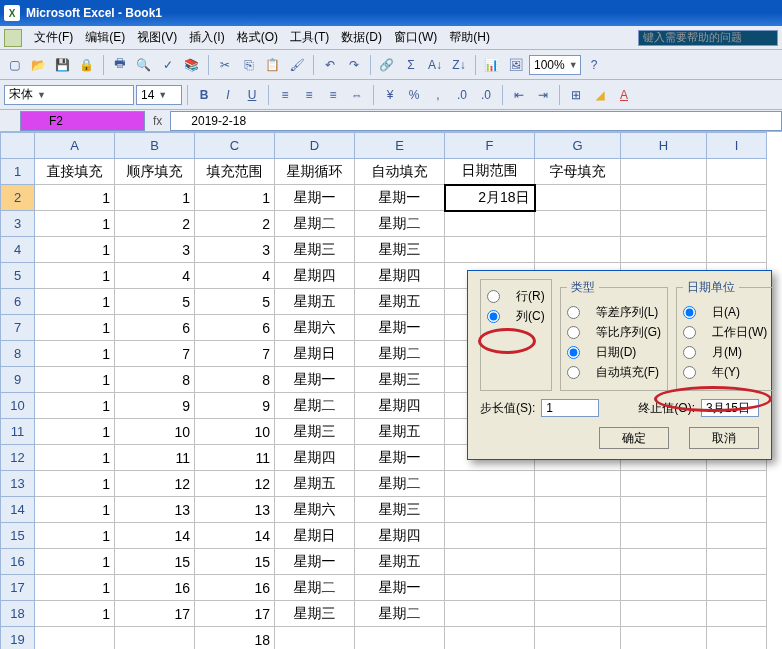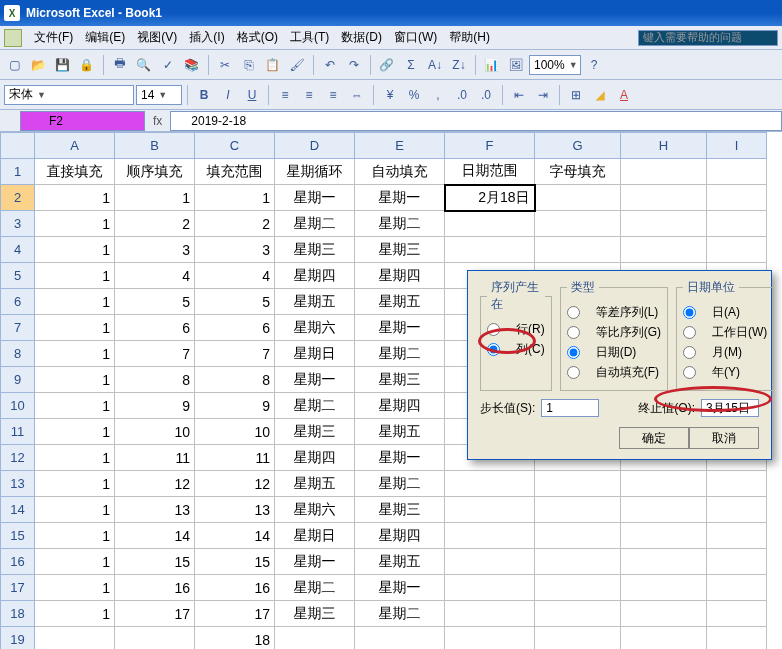--- a/index.html
+++ b/index.html
@@ -50,21 +50,21 @@
 .dlg .tb .x { margin-left: auto; width: 18px; height: 16px; background: #e06060; border: 1px solid #fff; display:flex; align-items:center; justify-content:center; color:#fff; font-size:11px; cursor:pointer;}
 .dlg .body { padding: 8px 12px 10px; }
 .dlg fieldset { border: 1px solid #b2b2a5; padding: 6px 6px 8px; font-size: 12px; }
 .dlg legend { color: #2b4f8a; padding: 0 4px; }
 .dlg .row3 { display: flex; gap: 8px; }
 .dlg .row3 fieldset { flex: 1; }
 .dlg label { display: flex; align-items: center; gap: 16px; height: 20px; white-space: nowrap; }
 .dlg input[type=radio], .dlg input[type=checkbox] { margin: 0; }
 .dlg .ctrlrow { display: flex; align-items: center; gap: 6px; margin-top: 8px; }
 .dlg .inp { border: 1px solid #7a98c6; background: #fff; height: 18px; padding: 0 4px; font-size: 12px; }
-.dlg .btns { display: flex; justify-content: flex-end; gap: 0; margin-top: 10px; }
+.dlg .btns { display: flex; justify-content: flex-end; gap: 20px; margin-top: 10px; }
 .dlg .btn { width: 70px; height: 22px; background: #ece9d8; border: 1px solid #888; cursor: pointer; font-size: 12px; }
 
 
 .annot { position: absolute; border: 3px solid #c8232c; border-radius: 50%; pointer-events: none; }
 </style>
 </head>
 <body>
 
 <div class="titlebar">
   <span class="logo">X</span>
@@ -415,21 +415,20 @@
           <td></td>
         </tr>
       </tbody>
 </table>
 </div>
 
 <div class="dlg">
   <div class="body">
     <div class="row3">
       <fieldset>
-        <legend>序列产生在</legend>
         <label>
             <input type="radio" name="g1" style="">
             <span>行(R)</span>
           </label>
         <label>
             <input type="radio" name="g1" checked="" style="">
             <span>列(C)</span>
           </label>
       </fieldset>
       <fieldset>

